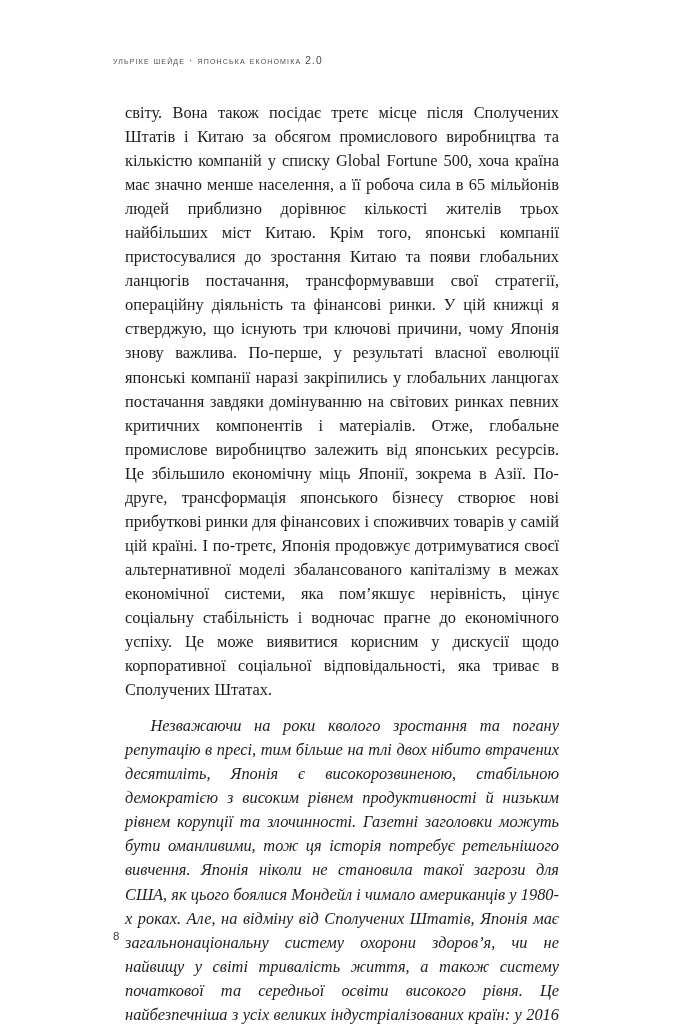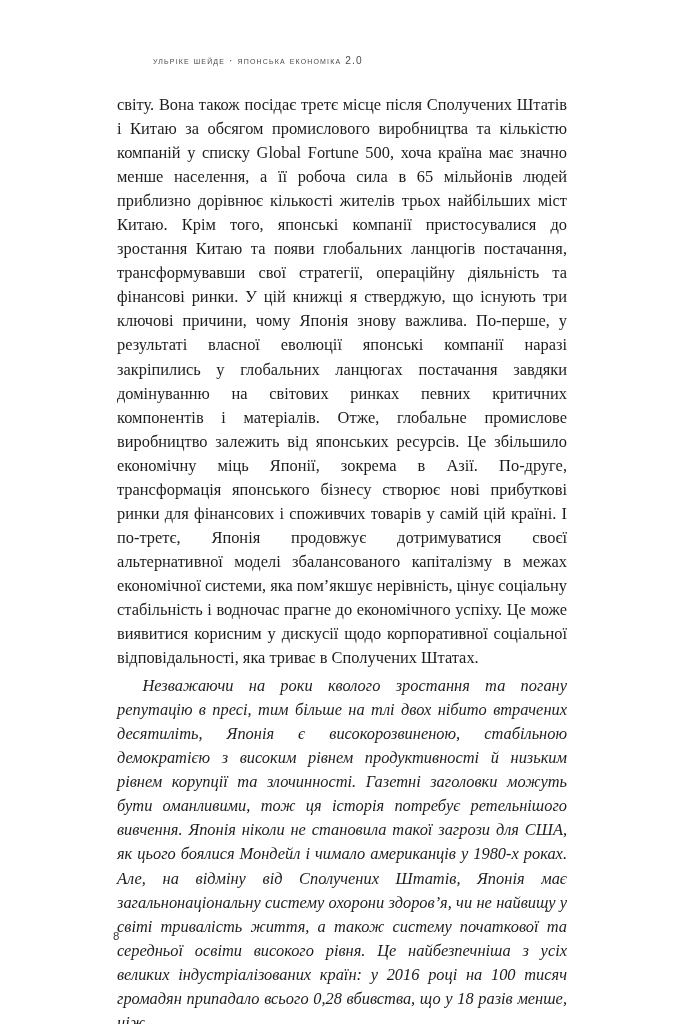--- a/index.html
+++ b/index.html
@@ -25,42 +25,41 @@
     top: 54px;
     width: 460px;
     font-family: "Liberation Sans", "DejaVu Sans", sans-serif;
     font-size: 10.2px;
     line-height: 14px;
     letter-spacing: 1.15px;
     color: #4a4a4a;
     white-space: nowrap;
     font-variant: small-caps;
     text-transform: lowercase;
-    margin-left: 40px;
   }
   
   .running-head .rh-text {
     font-variant: small-caps;
   }
 
   
   .textblock {
     position: absolute;
     left: 113px;
     top: 89px;
     width: 458px;
     font-size: 16.4px;
     line-height: 24.05px;
     color: #1c1c1c;
     text-align: justify;
     text-justify: inter-word;
     hyphens: manual;
   }
   .textblock p {
-    margin: 4px;
+    margin: 12px;
     text-indent: 0;
   }
   .textblock p + p {
     text-indent: 1.55em;
     font-style: italic;
   }
   
   .textblock p:last-child {
     text-align: justify;
   }

